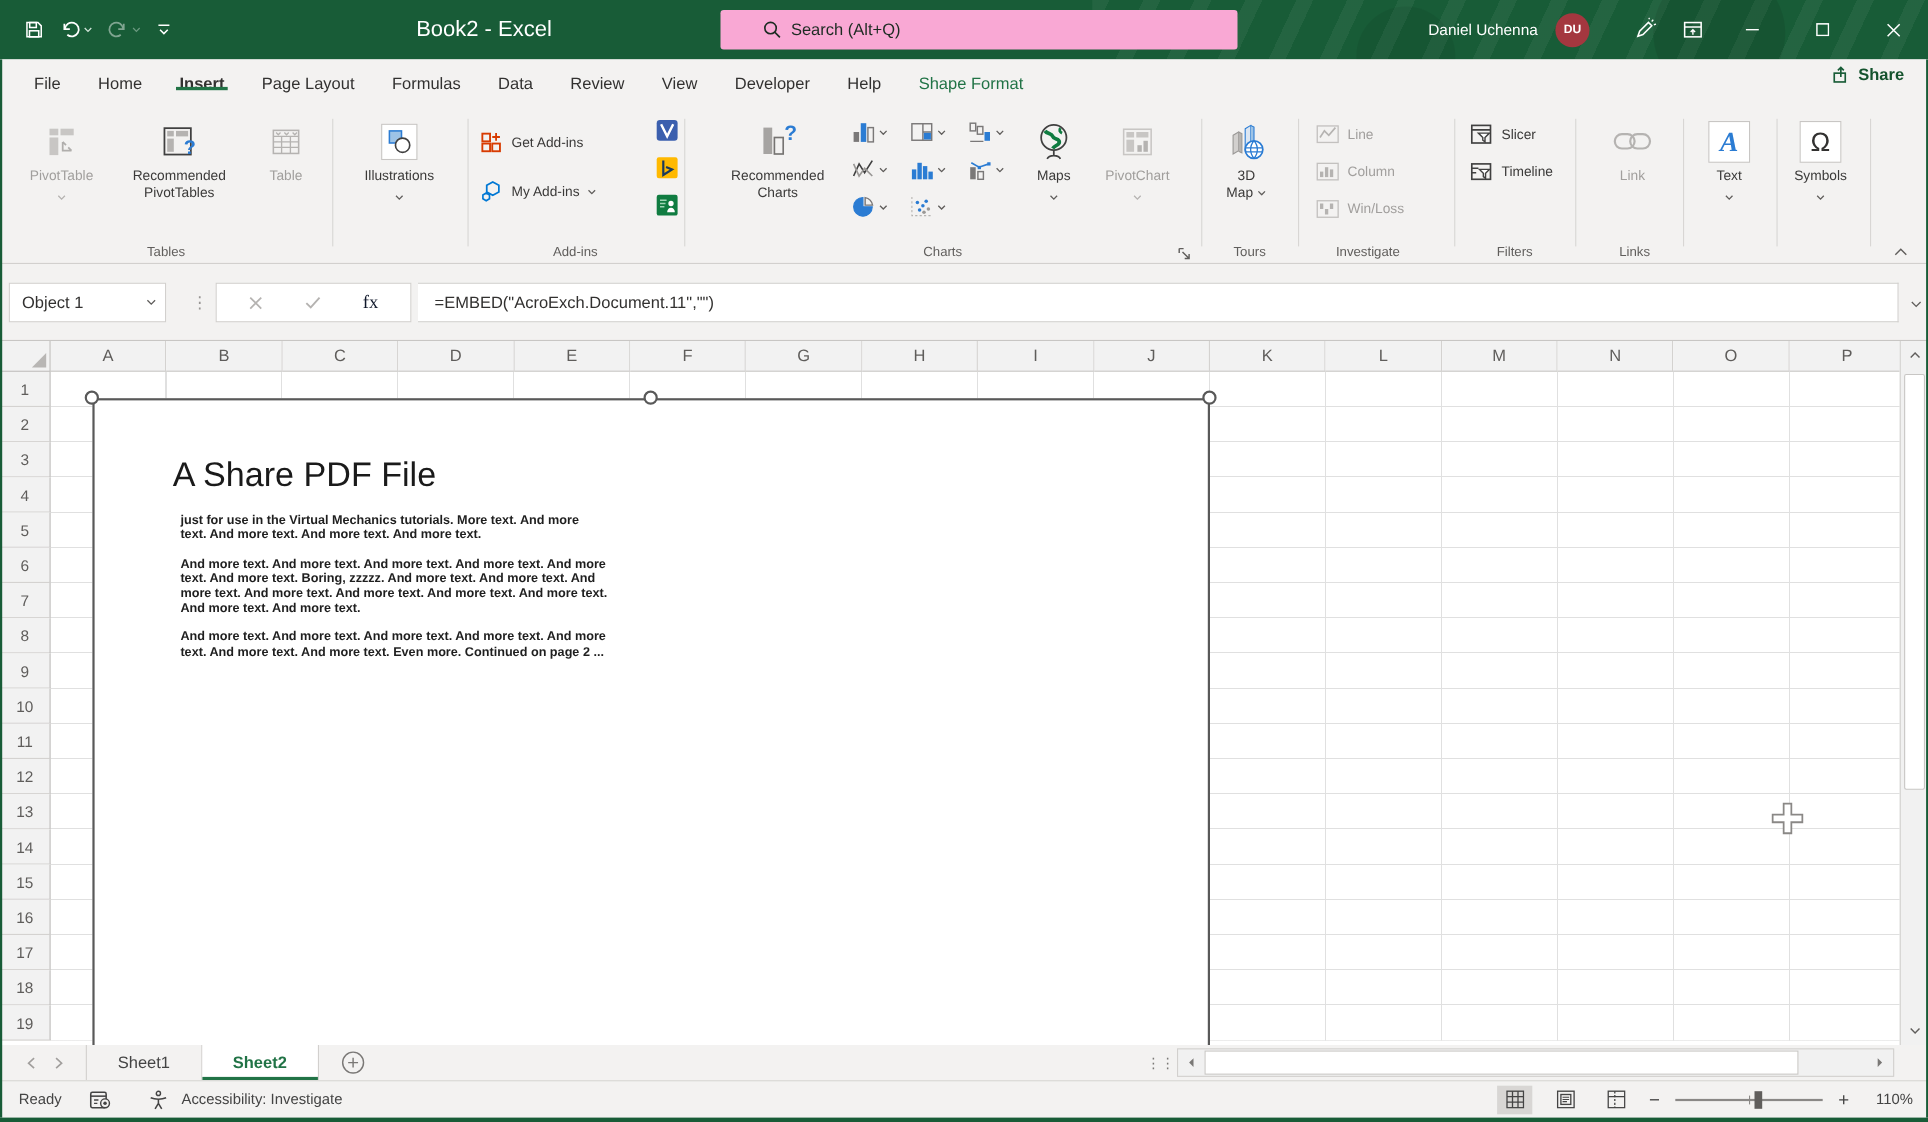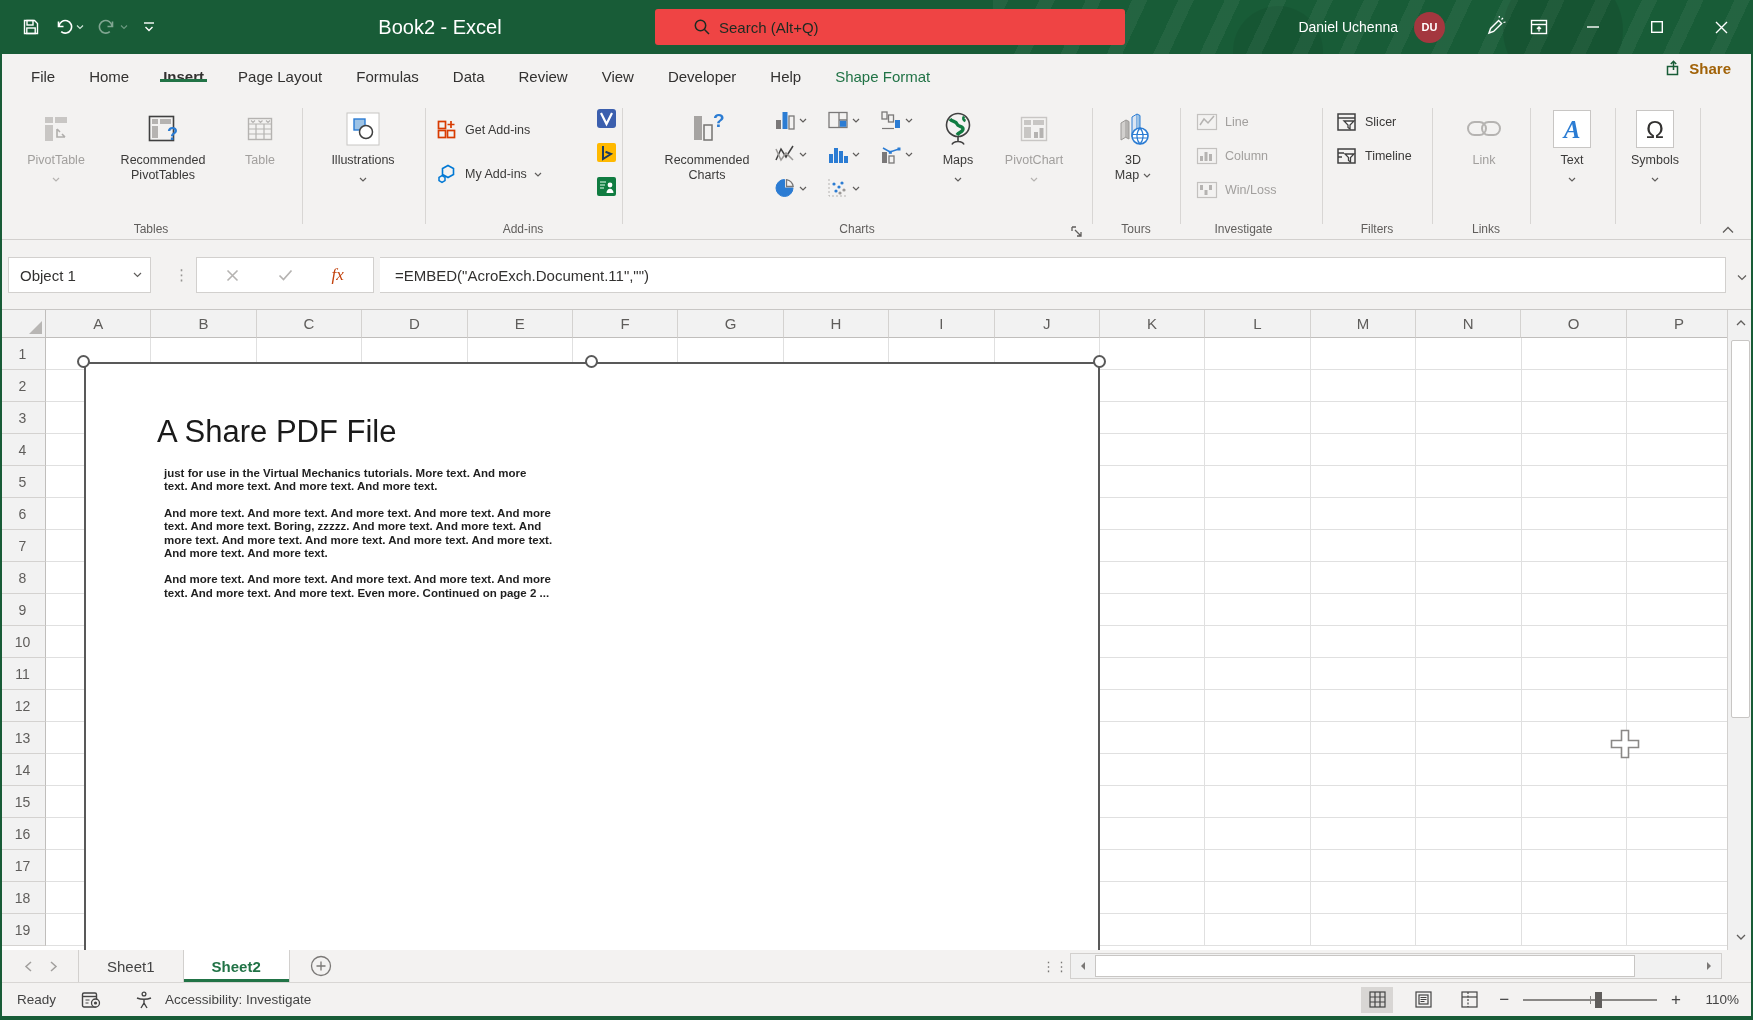--- a/index.html
+++ b/index.html
@@ -9,35 +9,35 @@
 
   
   .titlebar { position:absolute; left:0; top:0; width:1753px; height:54px; background:#185c37; color:#fff; overflow:hidden; }
   .titlebar .deco1 { position:absolute; right:0; top:0; width:760px; height:54px;
      background: repeating-linear-gradient(115deg, rgba(255,255,255,0.05) 0 14px, rgba(255,255,255,0) 14px 42px); }
   .titlebar .deco2 { position:absolute; right:130px; top:-30px; width:120px; height:120px; border-radius:50%; background:rgba(0,0,0,0.08); }
   .titlebar .deco3 { position:absolute; right:430px; top:6px; width:90px; height:90px; border-radius:50%; background:rgba(0,0,0,0.06); }
   .qat { position:absolute; left:22px; top:0; height:54px; display:flex; align-items:center; gap:14px; }
   .qat .qbtn { display:flex; align-items:center; gap:3px; cursor:default; }
   .title-text { position:absolute; left:290px; top:0; width:300px; height:54px; display:flex; align-items:center; justify-content:center; font-size:20px; color:#fff; }
-  .searchbox { position:absolute; left:655px; top:9px; width:470px; height:36px; background:#ef4444; border-radius:3px; display:flex; align-items:center; padding-left:64px; font-size:15px; color:#1c2b22; }
+  .searchbox { position:absolute; left:655px; top:9px; width:470px; height:36px; background:#f9a8d4; border-radius:3px; display:flex; align-items:center; padding-left:64px; font-size:15px; color:#1c2b22; }
   .searchbox svg { position:absolute; left:38px; top:9px; }
   .tb-right { position:absolute; right:0; top:0; height:54px; display:flex; align-items:center; }
   .username { font-size:14px; color:#fff; margin-right:16px; }
   .avatar { width:31px; height:31px; border-radius:50%; background:#a4373f; color:#fff; font-size:11px; font-weight:bold; display:flex; align-items:center; justify-content:center; margin-right:28px; }
   .tb-icon { width:44px; height:54px; display:flex; align-items:center; justify-content:center; }
   .win-btn { width:64px; height:54px; display:flex; align-items:center; justify-content:center; }
 
   
   .menubar { position:absolute; left:0; top:54px; width:1753px; height:46px; background:#f3f2f1; display:flex; align-items:center; padding-left:14px; }
   .mtab { position:relative; padding:0 17px; font-size:15px; color:#323130; height:46px; line-height:46px; cursor:default; white-space:nowrap; }
   .mtab.active { font-weight:bold; }
   .mtab.active::after { content:""; position:absolute; left:14px; right:14px; bottom:3px; height:3px; background:#217346; }
   .mtab.accent { color:#217346; }
-  .share-btn { position:absolute; right:22px; top:60px; display:flex; align-items:center; gap:7px; font-size:15px; font-weight:bold; color:#a16207; }
+  .share-btn { position:absolute; right:22px; top:60px; display:flex; align-items:center; gap:7px; font-size:15px; font-weight:bold; color:#14532d; }
 
   
   .ribbon { position:absolute; left:0; top:100px; width:1753px; height:140px; background:#f3f2f1; border-bottom:1px solid #d2d0ce; }
   .vsep { position:absolute; top:8px; width:1px; height:116px; background:#d8d6d4; }
   .grp-label { position:absolute; top:122px; font-size:12px; color:#605e5c; text-align:center; }
   .big-btn { position:absolute; top:6px; display:flex; flex-direction:column; align-items:center; font-size:12.5px; line-height:15px; color:#3b3a39; text-align:center; white-space:pre-line; }
   .big-btn .bicon { height:46px; display:flex; align-items:center; justify-content:center; }
   .big-btn .blabel { margin-top:1px; }
   .big-btn.disabled, .row-btn.disabled { color:#a19f9d; }
   .row-btn { position:absolute; display:flex; align-items:center; gap:7px; font-size:12.5px; color:#3b3a39; height:24px; white-space:nowrap; }
@@ -46,21 +46,21 @@
   .framed { width:38px; height:38px; background:#fff; border:1px solid #c8c6c4; display:flex; align-items:center; justify-content:center; }
   .txtA { font-style:italic; font-weight:bold; font-size:25px; color:#2b7cd3; font-family:"Liberation Serif", serif; }
   .omega { font-size:24px; color:#323130; }
 
   
   .fbar-strip { position:absolute; left:0; top:241px; width:1753px; height:68px; background:#f3f2f1; }
   .namebox { position:absolute; left:8px; top:16px; width:143px; height:36px; background:#fff; border:1px solid #d2d0ce; display:flex; align-items:center; padding-left:11px; font-size:15px; color:#323130; }
   .namebox svg { position:absolute; right:8px; }
   .fdots { position:absolute; left:174px; top:16px; height:36px; display:flex; align-items:center; color:#979593; font-size:15px; letter-spacing:0; }
   .fbtns { position:absolute; left:196px; top:16px; width:178px; height:36px; background:#fff; border:1px solid #d2d0ce; display:flex; align-items:center; justify-content:space-around; padding:0 10px; }
-  .fx { font-family:"Liberation Serif", serif; font-style:italic; font-size:17px; color:#c2410c; }
+  .fx { font-family:"Liberation Serif", serif; font-size:17px; color:#0f172a; }
   .formulabox { position:absolute; left:380px; top:16px; width:1346px; height:36px; background:#fff; border:1px solid #d2d0ce; border-left:none; display:flex; align-items:center; padding-left:15px; font-size:15px; color:#323130; }
   .fchev { position:absolute; right:6px; top:26px; }
 
   
   .sheet { position:absolute; left:0; top:309px; width:1753px; height:641px; background:#fff; overflow:hidden; border-top:1px solid #c8c6c4; }
   .corner { position:absolute; left:0; top:0; width:46px; height:28px; background:#f2f2f2; border-right:1px solid #c0bebc; border-bottom:1px solid #c0bebc; }
   .corner::after { content:""; position:absolute; right:3px; bottom:3px; border-style:solid; border-width:0 0 13px 13px; border-color:transparent transparent #b8b6b4 transparent; }
   .colheads { position:absolute; left:46px; top:0; width:1681px; height:28px; display:flex; overflow:hidden; }
   .col-h { flex:0 0 105.4px; height:28px; background:#f2f2f2; border-right:1px solid #d4d2d0; border-bottom:1px solid #c0bebc; font-size:15px; color:#5f5d5b; text-align:center; line-height:28px; }
   .rowheads { position:absolute; left:0; top:28px; width:46px; }

